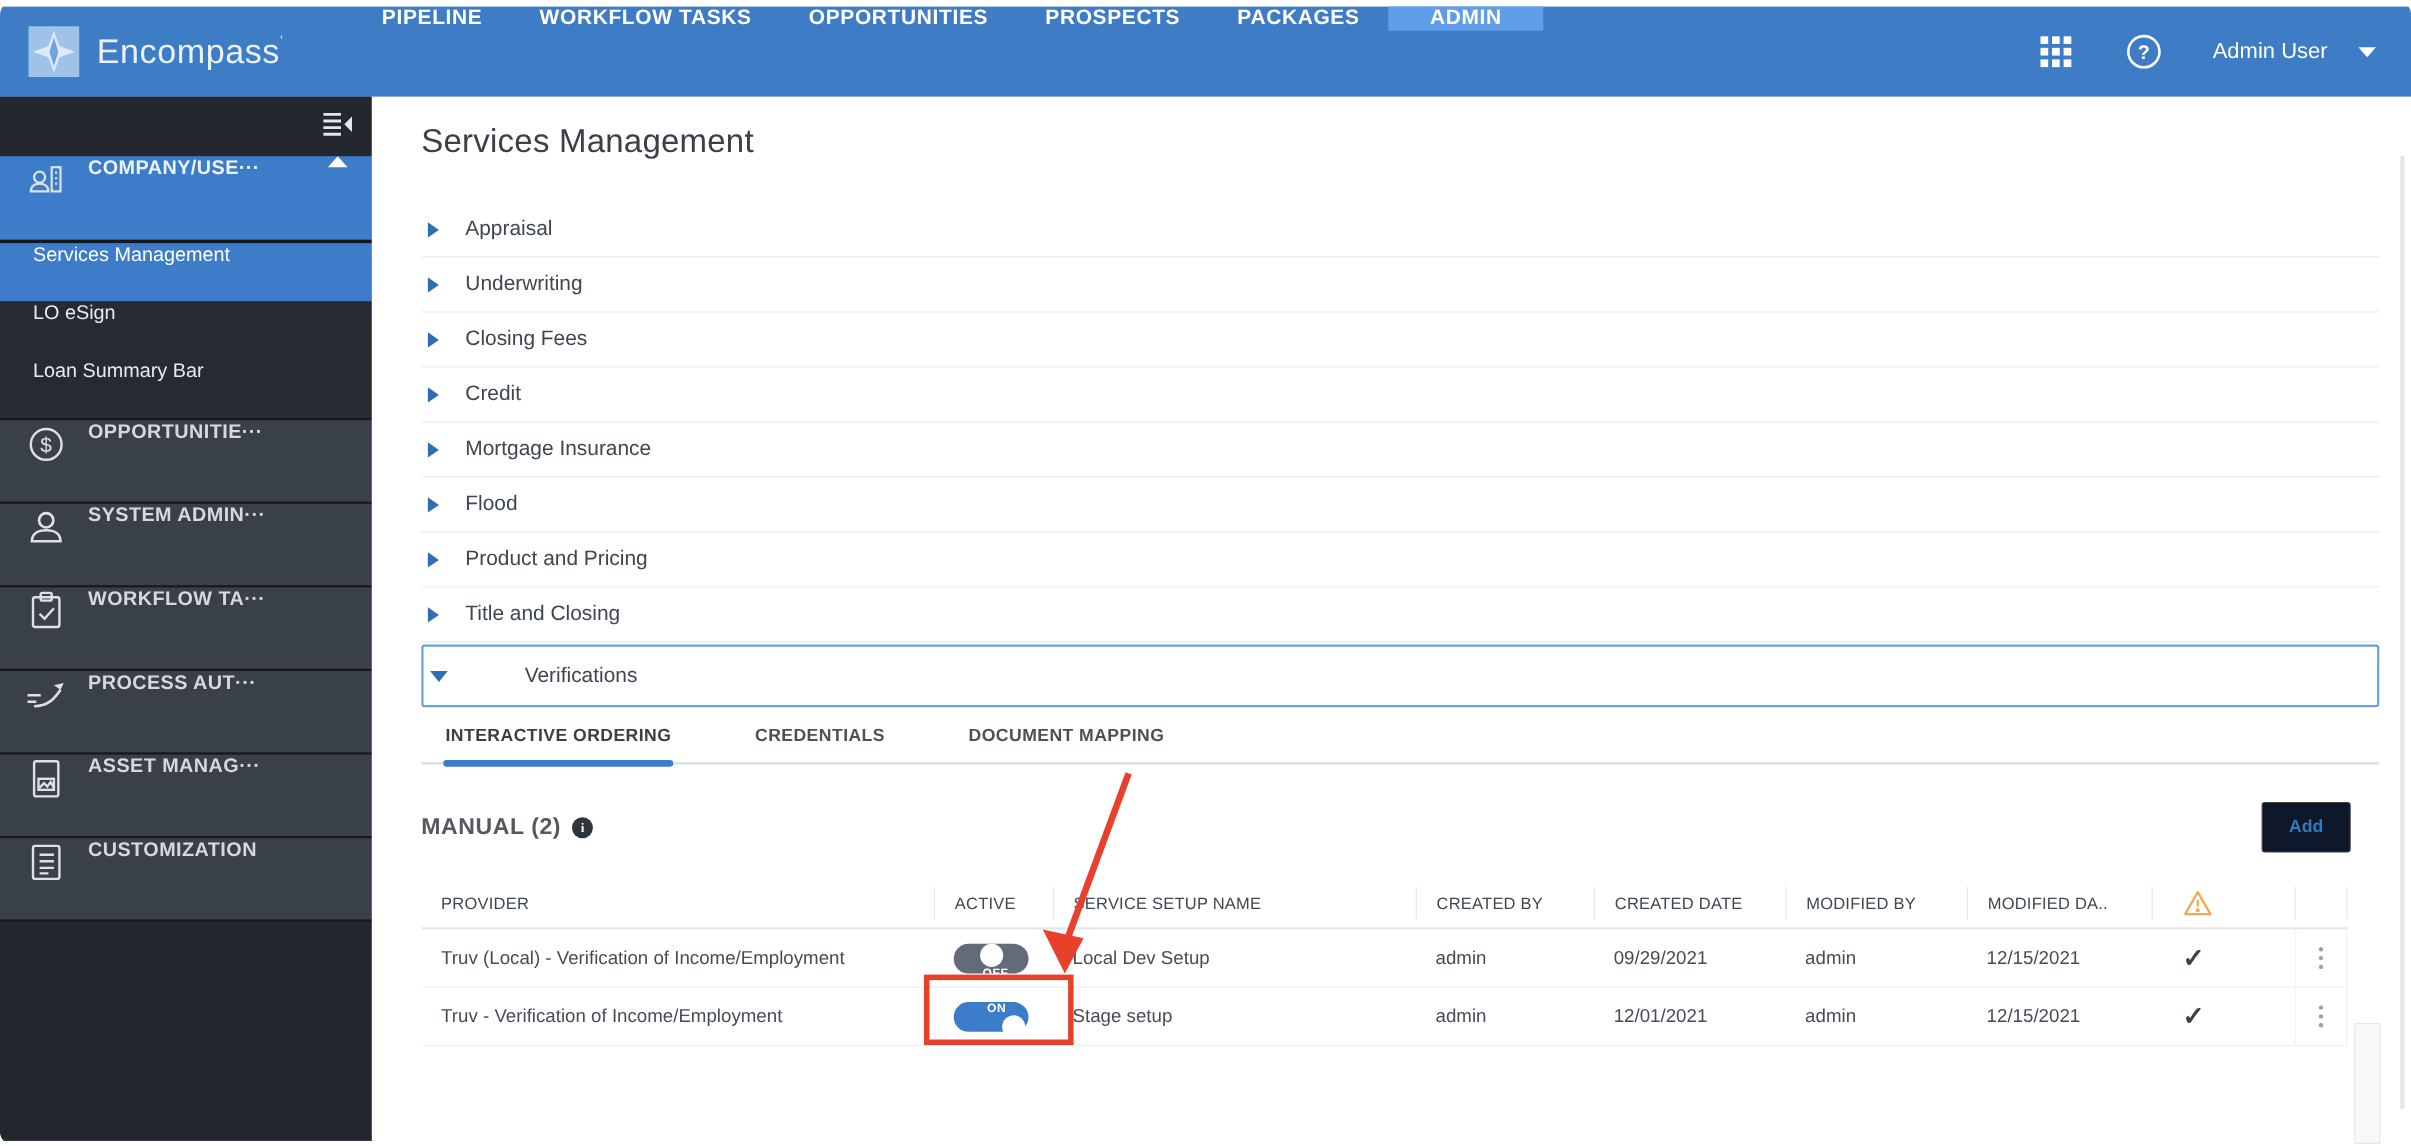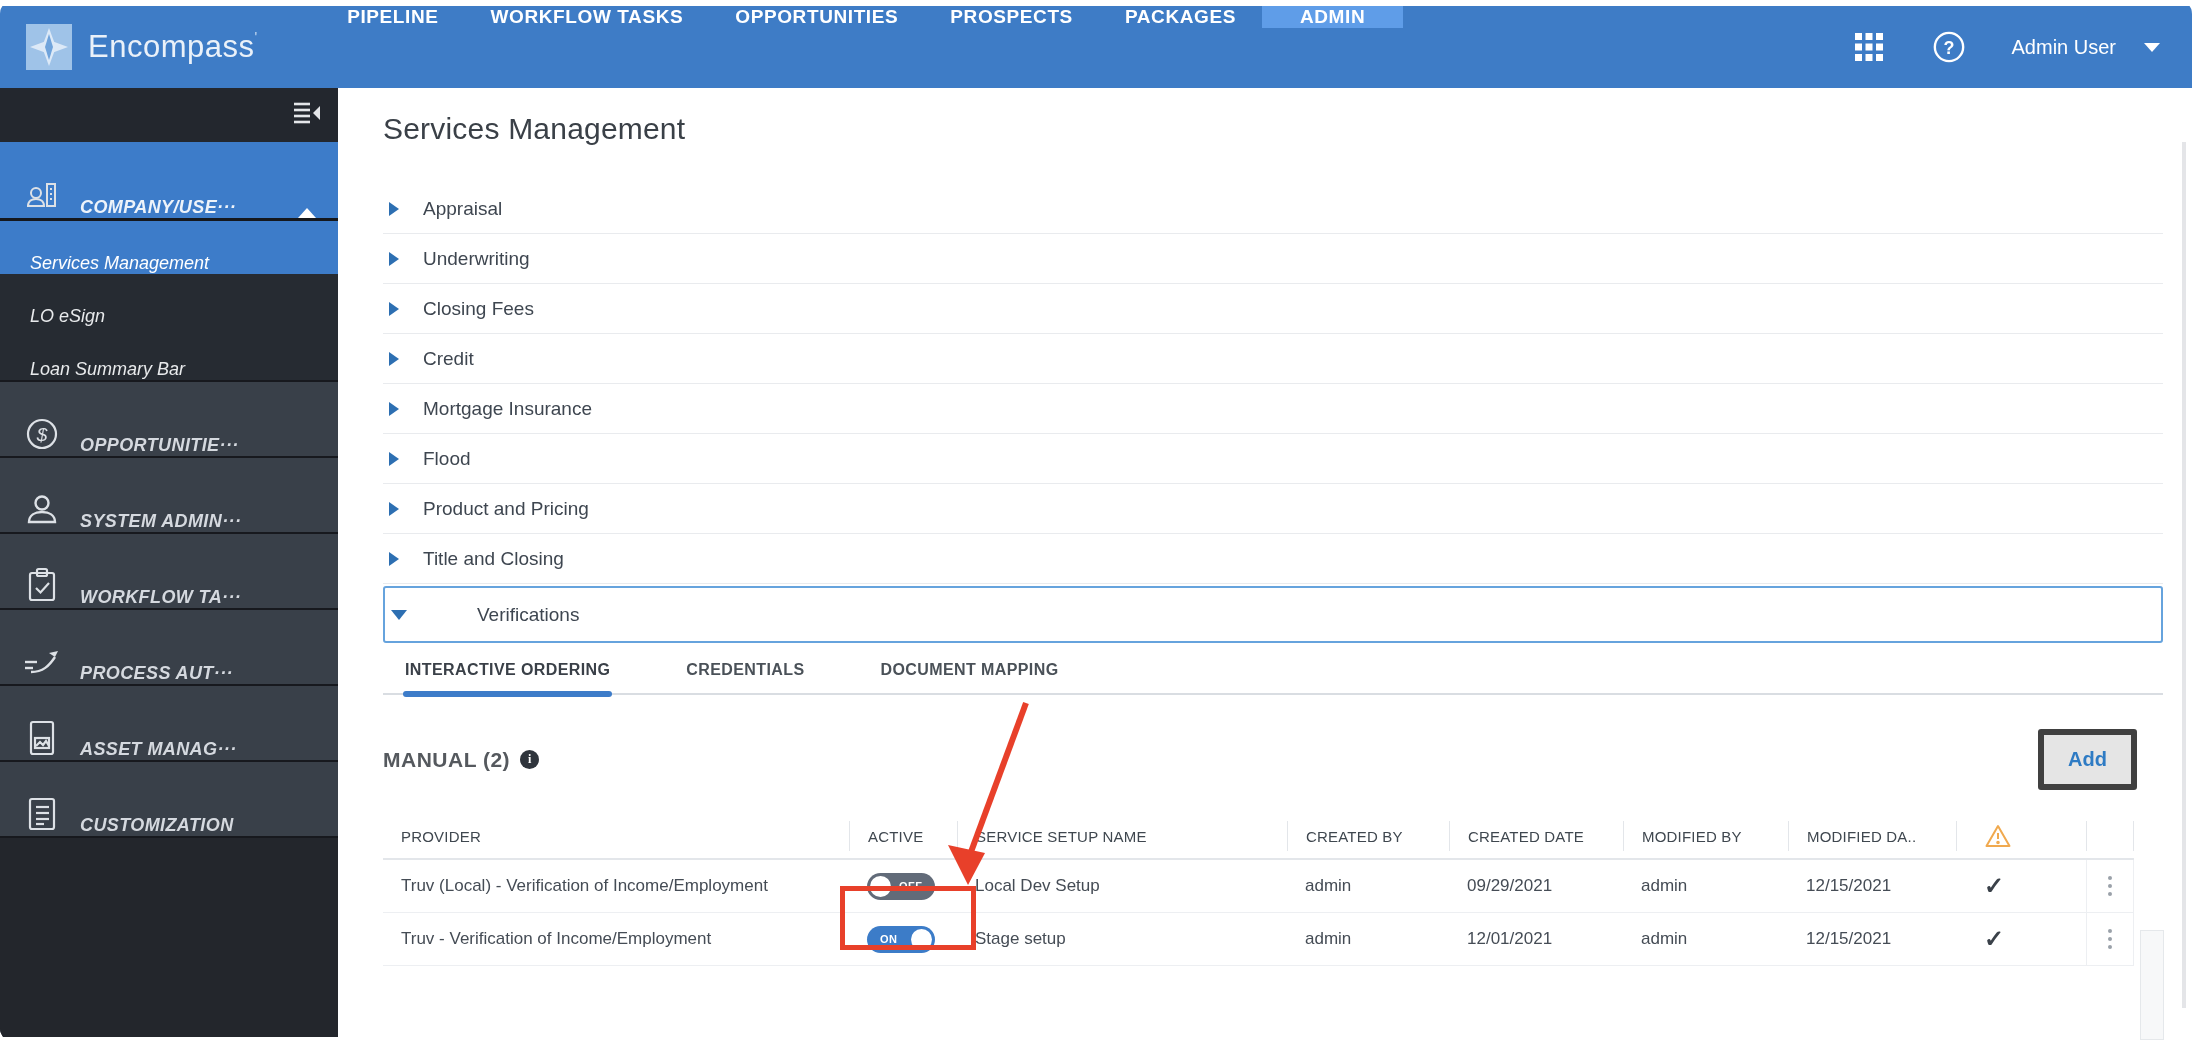--- a/index.html
+++ b/index.html
@@ -23,21 +23,21 @@
   .user-chip { display:flex; align-items:center; gap:28px; color:#fff; font-size:20px; font-weight:normal; }
   .chev-down { width:0; height:0; border-left:8px solid transparent; border-right:8px solid transparent;
                border-top:9px solid #fff; }
 
   
   .body-row { display:flex; height:949px; }
 
   
   .sidebar { width:338px; background:#23262C; display:flex; flex-direction:column; flex-shrink:0; }
   .sb-top { height:54px; background:#23272E; display:flex; align-items:center; justify-content:flex-end; padding-right:16px; }
-  .sb-row { display:flex; align-items:flex-end;font-style:italic; }
+  .sb-row { display:flex; align-items:flex-start; }
   .sb-header { height:76px; background:#394049; border-top:2px solid #17191E; padding-left:20px; cursor:pointer; }
   .sb-header.active-blue { background:#3D7CC9; border-top:none; }
   .sb-header .sb-icon { width:44px; height:44px; margin-right:16px; display:flex; align-items:center; justify-content:center; }
   .sb-header .sb-label { color:#D5D9DF; font-size:18px; font-weight:bold; letter-spacing:0.4px; }
   .sb-header.active-blue .sb-label { color:#EDF3FA; }
   .chev-up { width:0; height:0; border-left:9px solid transparent; border-right:9px solid transparent;
              border-bottom:10px solid #fff; margin-left:auto; margin-right:22px; }
   .sb-sub { height:53px; background:#262B32; padding-left:30px; color:#E8EAEC; font-size:18px; cursor:pointer; }
   .sb-sub.selected { background:#3D7CC9; border-top:3px solid #15181D; height:56px; color:#FFFFFF; }
   .sb-fill { flex:1; background:#23262C; border-top:2px solid #17191E; }
@@ -61,41 +61,41 @@
          padding-bottom:14px; margin-right:76px; position:relative; cursor:pointer; }
   .tab.active { color:#3A4048; }
   .tab.active::after { content:""; position:absolute; left:-2px; right:-2px; bottom:-4px;
                        height:6px; background:#3D7CC9; border-radius:3px; }
 
   .manual-bar { margin-top:34px; width:1780px; display:flex; align-items:center; }
   .manual-title { font-size:21px; font-weight:bold; color:#55595E; letter-spacing:0.5px; }
   .info-dot { width:19px; height:19px; border-radius:50%; background:#2F353C; color:#fff;
               font-size:12px; font-weight:bold; display:inline-flex; align-items:center;
               justify-content:center; margin-left:10px; font-family:"Liberation Serif", serif; }
-  .add-btn { margin-left:auto; margin-right:26px; background:#e5e5e5; border:6px solid #404040;
-             border-radius:3px; color:#2E7BC4; font-size:20px; font-weight:bold;
+  .add-btn { margin-left:auto; margin-right:26px; background:#0f172a; border:1px solid #404040;
+             border-radius:3px; color:#2E7BC4; font-size:16px; font-weight:bold;
              padding:13px 24px; cursor:pointer; }
 
   .table { width:1751px; margin-top:24px; }
   .t-grid { display:grid; grid-template-columns:466px 108px 330px 162px 174px 165px 168px 130px 48px; align-items:center; }
   .t-head { height:46px; border-bottom:2px solid #E3E6EA; }
   .t-head .hcell { font-size:15px; font-weight:normal; color:#3F474F; letter-spacing:0.2px;
                    padding-left:18px; height:30px; display:flex; align-items:center; }
   .t-head .hcell + .hcell { border-left:1px solid #E3E6EA; }
   .t-head .hcell:last-child { border-right:1px solid #E3E6EA; }
   .t-row { height:53px; border-bottom:1px solid #EDEFF2; }
   .t-row .cell { font-size:17px; color:#454C55; padding-left:18px; display:flex; align-items:center; height:100%; }
   .cell.warn-cell, .hcell.warn-cell { justify-content:flex-start; padding-left:28px; }
   .cell.kebab-cell { border-left:1px solid #EDEFF2; border-right:1px solid #EDEFF2; justify-content:center; padding-left:0; }
   .check { font-size:24px; font-weight:bold; color:#3A4149; }
   .kebab { display:flex; flex-direction:column; gap:4px; cursor:pointer; }
   .kebab i { width:4px; height:4px; border-radius:50%; background:#9AA1A9; }
 
   .toggle { width:68px; height:27px; border-radius:14px; display:flex; align-items:center;
-            padding:0 3px; font-size:11px; font-weight:bold; color:#fff; letter-spacing:0.5px; cursor:pointer; }
+            padding:0 3px; font-size:11px; font-weight:bold; color:#fff; letter-spacing:0.5px; cursor:pointer;flex-direction:column; }
   .toggle .knob { width:21px; height:21px; border-radius:50%; background:#fff; flex-shrink:0; }
   .toggle.off { background:#626B79; }
   .toggle.off .t-label { margin-left:8px; }
   .toggle.on { background:#3C7CC8; }
   .toggle.on .t-label { margin-left:10px; }
   .toggle.on .knob { margin-left:auto; }
 
   .warn-tri { width:26px; height:24px; }
 
   

